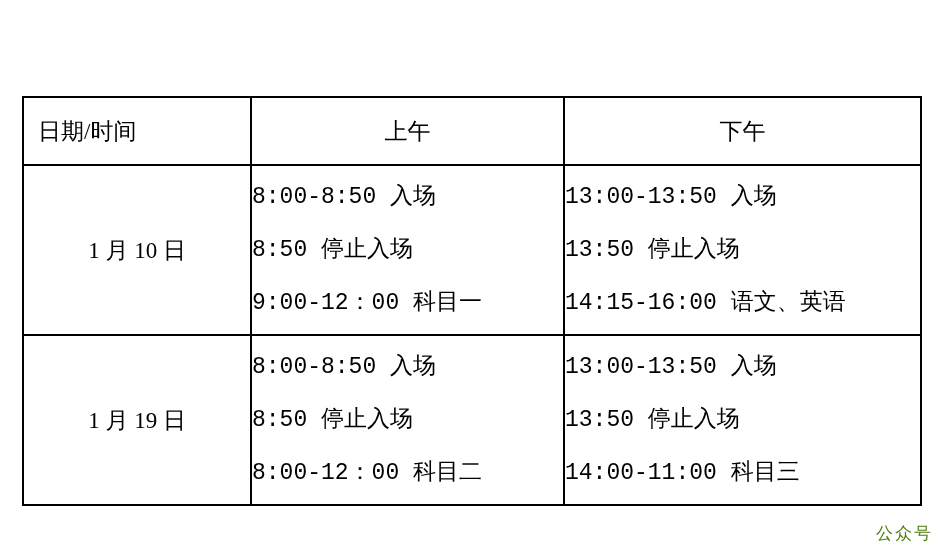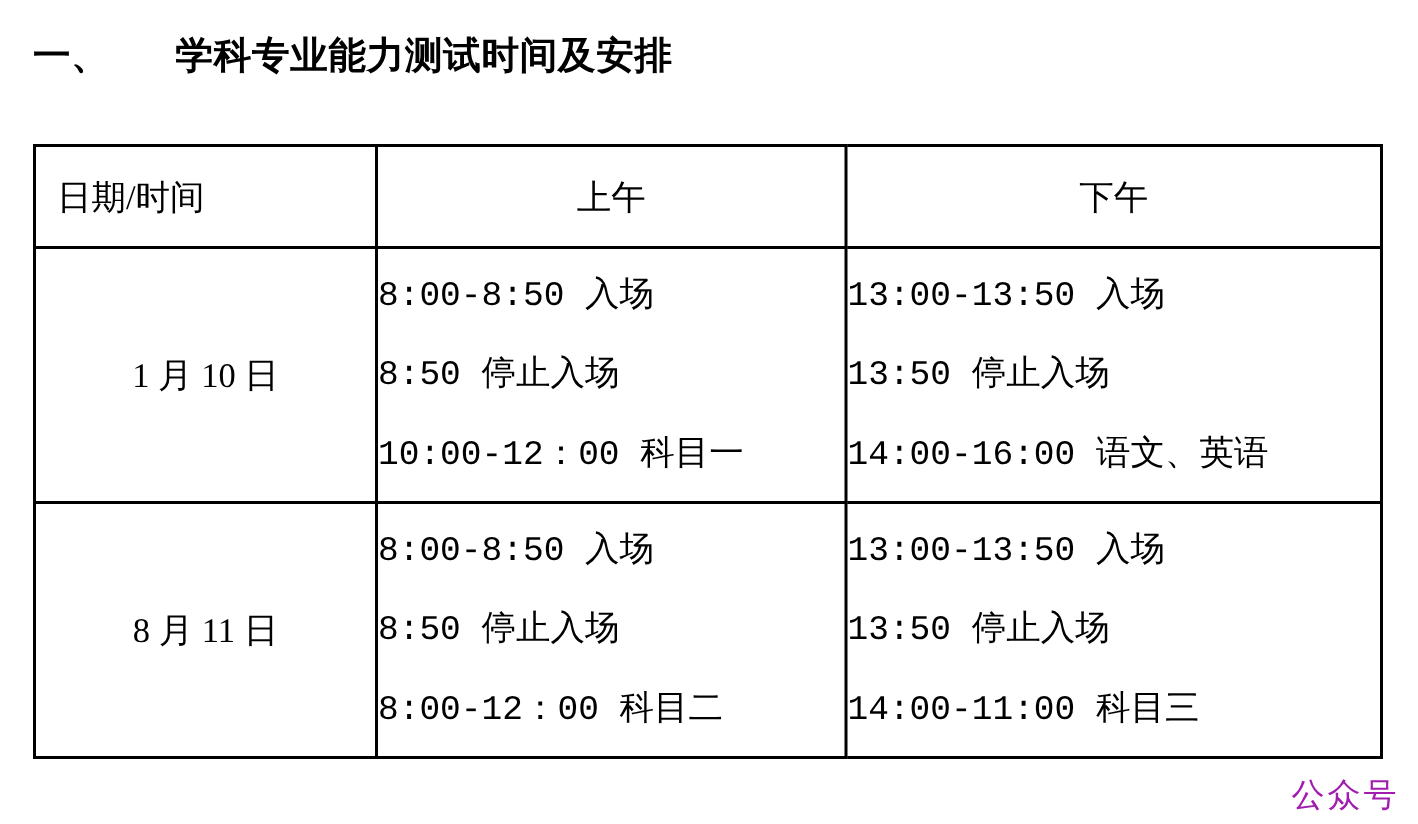--- a/index.html
+++ b/index.html
@@ -95,35 +95,32 @@
     margin-bottom: 30px;
   }
   .slot .line:last-child {
     margin-bottom: 0;
   }
 
   .watermark {
     position: absolute;
     right: 12px;
     bottom: 4px;
-    font-size: 22px;
-    color: #a21caf;
+    font-size: 17px;
+    color: #4d7c0f;
     letter-spacing: 2px;
     white-space: nowrap;
     user-select: none;
   }
 </style>
 </head>
 <body>
 
 <div class="page">
 
-  <div class="heading">
-    <span class="num">一、</span><span class="gap"></span><span>学科专业能力测试时间及安排</span>
-  </div>
 
   <div class="table-wrap">
     <table class="schedule">
       <colgroup>
         <col class="c1">
         <col class="c2">
         <col class="c3">
       </colgroup>
       <tbody>
         <tr>
@@ -136,31 +133,31 @@
           <td class="hdr">
             <span class="hdr-text">下午</span>
           </td>
         </tr>
 
         <tr>
           <td class="daycell">1 月 10 日</td>
           <td class="slot">
             <span class="line">8:00-8:50 入场</span>
             <span class="line">8:50 停止入场</span>
-            <span class="line">10:00-12：00 科目一</span>
+            <span class="line">9:00-12：00 科目一</span>
           </td>
           <td class="slot">
             <span class="line">13:00-13:50 入场</span>
             <span class="line">13:50 停止入场</span>
-            <span class="line">14:00-16:00 语文、英语</span>
+            <span class="line">14:15-16:00 语文、英语</span>
           </td>
         </tr>
 
         <tr>
-          <td class="daycell">8 月 11 日</td>
+          <td class="daycell">1 月 19 日</td>
           <td class="slot">
             <span class="line">8:00-8:50 入场</span>
             <span class="line">8:50 停止入场</span>
             <span class="line">8:00-12：00 科目二</span>
           </td>
           <td class="slot">
             <span class="line">13:00-13:50 入场</span>
             <span class="line">13:50 停止入场</span>
             <span class="line">14:00-11:00 科目三</span>
           </td>

